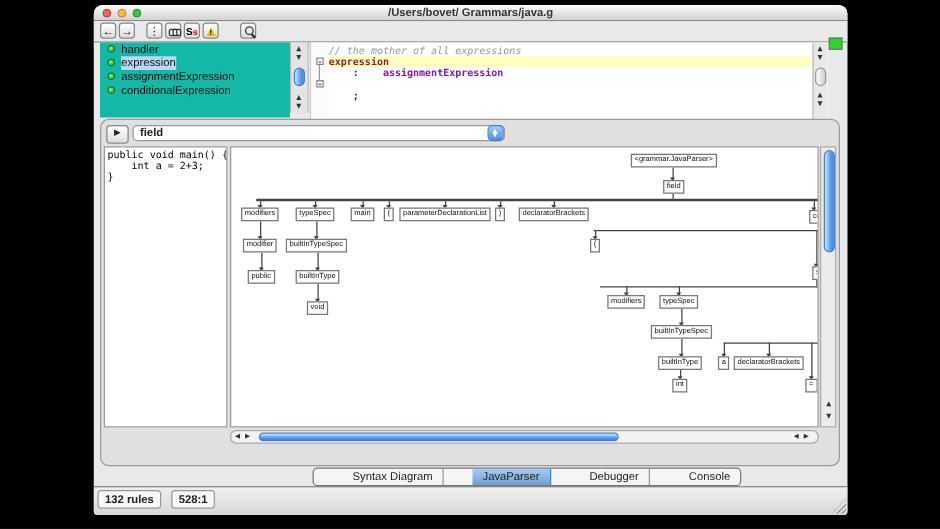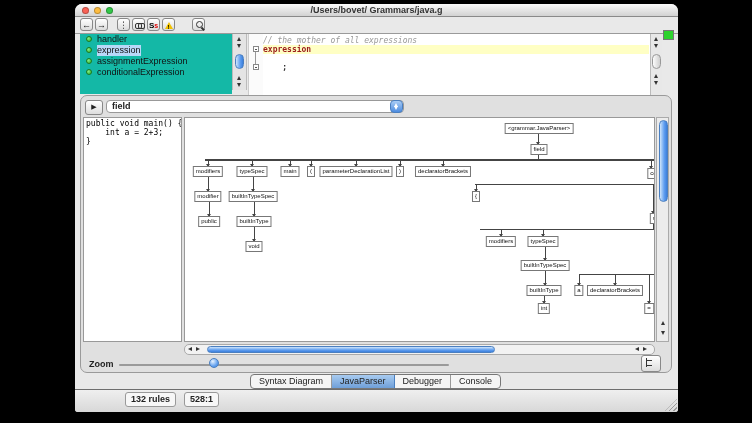--- a/index.html
+++ b/index.html
@@ -71,28 +71,28 @@
   .zoomrow{position:absolute;left:0px;top:261px;width:592px;height:17px;}
   .zoom-label{position:absolute;left:8px;top:2px;font-size:9px;font-weight:bold;color:#222;}
   .slider-track{position:absolute;left:38px;top:7px;width:330px;height:2px;background:#9a9a9a;border-radius:1px;}
   .slider-thumb{position:absolute;left:128px;top:1px;width:10px;height:10px;border-radius:50%;
     background:radial-gradient(circle at 35% 30%,#e8f3ff,#66a3ef 60%,#3c7fdc);border:1px solid #4a7fc0;box-sizing:border-box;}
   .treebtn{position:absolute;left:560px;top:-2px;width:18px;height:15px;border:1px solid #888;border-radius:3px;
     background:linear-gradient(#fff,#ddd);}
   
   .tabsrow{position:absolute;left:0;top:370px;width:100%;height:16px;}
   .tabs{position:absolute;left:175px;top:0;display:flex;border:1px solid #777;border-radius:4px;overflow:hidden;background:#f5f5f5;}
-  .tab{height:13px;line-height:13px;font-size:9px;color:#222;padding:0 8px;border-right:1px solid #999;white-space:nowrap;}
+  .tab{height:13px;line-height:13px;font-size:9px;color:#222;padding:0 8px;border-right:1px solid #999;white-space:nowrap;margin-left:23px;}
   .tab:last-child{border-right:none;}
   .tab.sel{background:linear-gradient(#a8cbf0,#6f9fd8);border-right-color:#4a7fc0;}
   
   .status-sep{position:absolute;left:0;top:385px;width:100%;height:1px;background:#6e6e6e;}
   .statusbar{position:absolute;left:0;top:386px;width:100%;height:22px;background:linear-gradient(#efefef,#d8d8d8);}
   .scell{position:absolute;top:2px;height:13px;border:1px solid #999;border-radius:3px;background:#f7f7f7;
-    font-size:9px;font-weight:bold;line-height:13px;color:#222;padding:0 5px;box-sizing:content-box;margin-left:47px;}
+    font-size:9px;font-weight:bold;line-height:13px;color:#222;padding:0 5px;box-sizing:content-box;}
   .grip{position:absolute;right:1px;bottom:1px;width:12px;height:12px;
     background:repeating-linear-gradient(135deg,transparent 0 2px,#9a9a9a 2px 3px);
     clip-path:polygon(100% 0,100% 100%,0 100%);}
   
   .tri-u{width:0;height:0;border-left:2.5px solid transparent;border-right:2.5px solid transparent;border-bottom:4px solid #333;}
   .tri-d{width:0;height:0;border-left:2.5px solid transparent;border-right:2.5px solid transparent;border-top:4px solid #333;}
   .tri-l{width:0;height:0;border-top:2.5px solid transparent;border-bottom:2.5px solid transparent;border-right:4px solid #333;}
   .tri-r{width:0;height:0;border-top:2.5px solid transparent;border-bottom:2.5px solid transparent;border-left:4px solid #333;}
   .sa{position:absolute;}
   .chain{position:absolute;left:2px;top:4px;width:8px;height:5px;}
@@ -160,20 +160,21 @@
 
   <div class="editor">
     <div class="gutter">
       <span class="foldbox" style="top:12px;"></span>
       <span class="foldline" style="top:18px;height:12px;"></span>
       <span class="foldbox" style="top:30px;"></span>
     </div>
     <div id="edlines">
         <div class="ed-line"><span class="seg cmt">// the mother of all expressions</span></div>
         <div class="ed-line hl"><span class="seg rule">expression</span></div>
+        <div class="ed-line"><span class="seg pln">    :    </span><span class="seg ref">assignmentExpression</span></div>
         <div class="ed-line"></div>
         <div class="ed-line"><span class="seg pln">    ;</span></div>
       </div>
     <div class="escroll">
       <span class="sa tri-u" style="left:3px;top:3px;"></span>
       <span class="sa tri-d" style="left:3px;top:10px;"></span>
       <span class="thumb-gray" style="left:1px;top:20px;height:15px;"></span>
       <span class="sa tri-u" style="left:3px;top:40px;"></span>
       <span class="sa tri-d" style="left:3px;top:47px;"></span>
     </div>
@@ -257,28 +258,20 @@
       <span class="sa tri-u" style="left:4px;top:203px;"></span>
       <span class="sa tri-d" style="left:4px;top:213px;"></span>
     </div>
     <div class="hscroll">
       <span class="sa tri-l" style="left:3px;top:2px;"></span>
       <span class="sa tri-r" style="left:11px;top:2px;"></span>
       <span class="thumb-h" style="left:22px;width:288px;"></span>
       <span class="sa tri-l" style="left:450px;top:2px;"></span>
       <span class="sa tri-r" style="left:458px;top:2px;"></span>
     </div>
-    <div class="zoomrow">
-      <span class="zoom-label">Zoom</span>
-      <span class="slider-track"></span>
-      <span class="slider-thumb"></span>
-      <span class="treebtn">
-          <span class="treeglyph"></span>
-        </span>
-    </div>
   </div>
 
   <div class="tabsrow">
     <div class="tabs" id="tabs">
         <span class="tab">Syntax Diagram</span>
         <span class="tab sel">JavaParser</span>
         <span class="tab">Debugger</span>
         <span class="tab">Console</span>
       </div>
   </div>

